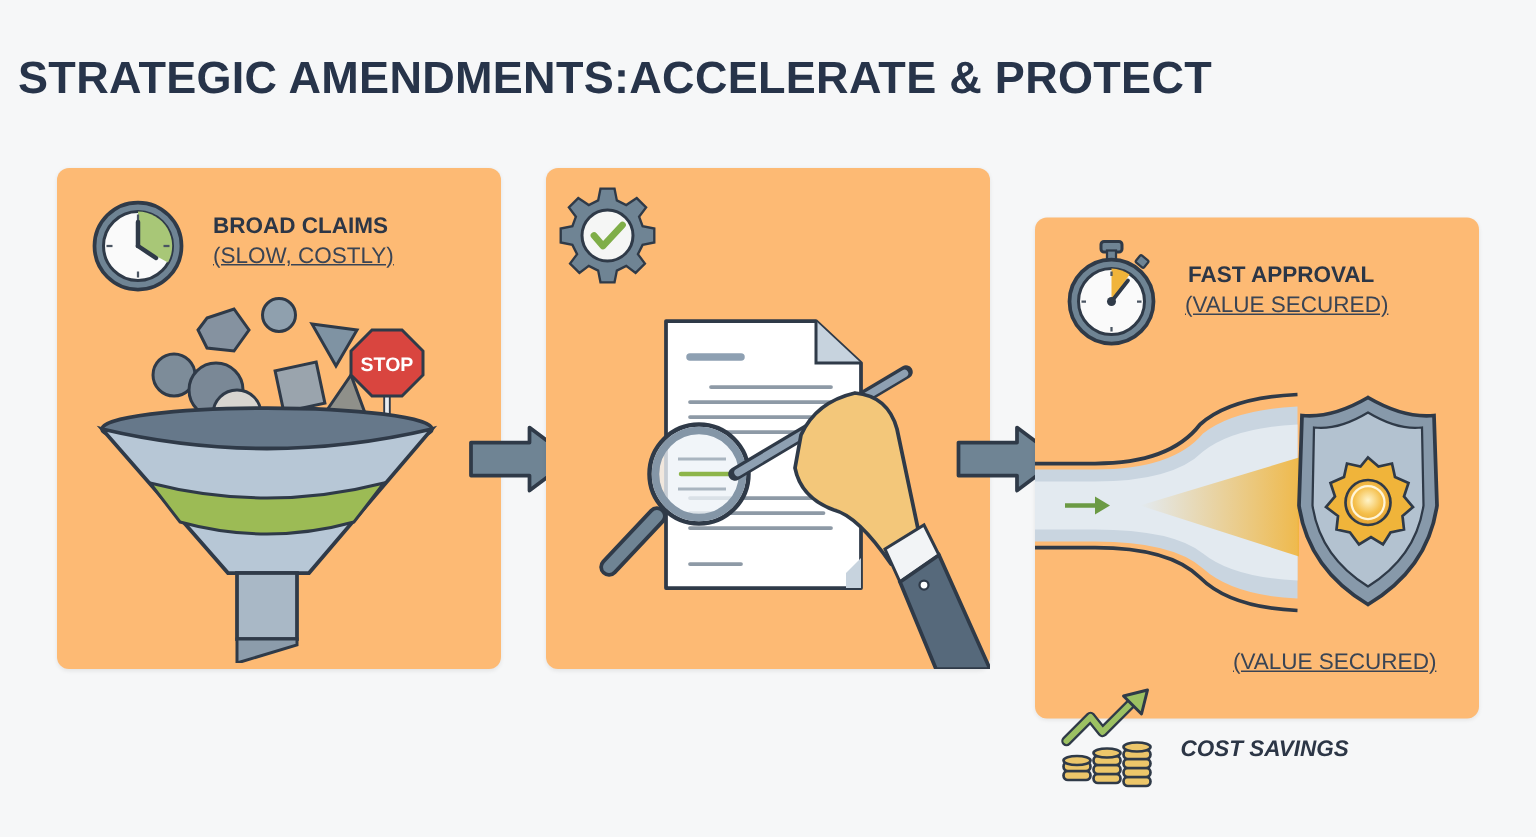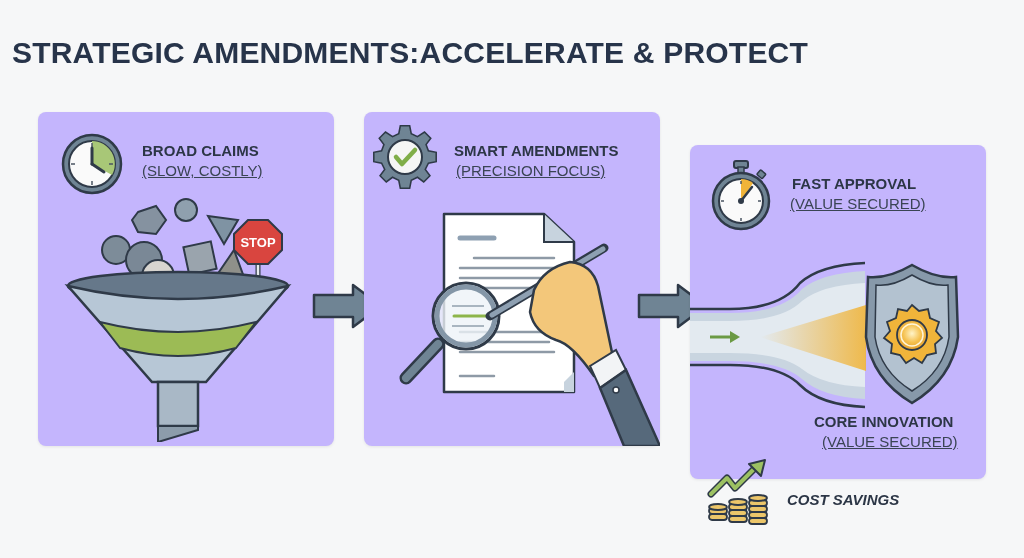--- a/index.html
+++ b/index.html
@@ -10,21 +10,21 @@
     position: relative;
     color: #2b3441;
   }
   .title {
     position: absolute; left: 0; top: 36px; width: 820px;
     text-align: center; font-weight: 700; font-size: 30px;
     letter-spacing: 0.2px; color: #27344a;
   }
   .panel {
     position: absolute; top: 112px; width: 296px; height: 334px;
-    background: #c4b5fd; border-radius: 8px;
+    background: #fdba74; border-radius: 8px;
     box-shadow: 0 1px 3px rgba(0,0,0,0.08);
   }
   .p1 { left: 38px; } .p2 { left: 364px; } .p3 { left: 690px; margin-top: 33px; }
   .ptitle { position: absolute; font-weight: 700; font-size: 15px; color: #2c3646; }
   .psub { position: absolute; font-size: 15px; color: #3a4454; text-decoration: underline; }
   .icon { position: absolute; }
   .arrow { position: absolute; top: 283px; }
   .savings { position: absolute; left: 707px; top: 458px; }
   .savings-label {
     position: absolute; left: 787px; top: 491px;
@@ -84,22 +84,20 @@
 <div class="panel p2">
   <svg class="icon" style="left:6px;top:10px" width="70" height="70" viewBox="0 0 70 70">
     <g transform="translate(35 35)">
       <g fill="#6f8494" stroke="#2f3a48" stroke-width="2">
         <path d="M-6 -32 L6 -32 L8 -22 L16 -18 L25 -24 L33 -16 L27 -8 L30 0 L40 2 L40 14 L30 16 L26 24 L32 32 L24 40 L16 34 L8 38 L6 48 L-6 48 L-8 38 L-16 34 L-24 40 L-32 32 L-26 24 L-30 16 L-40 14 L-40 2 L-30 0 L-27 -8 L-33 -16 L-25 -24 L-16 -18 L-8 -22 Z" transform="scale(0.78) translate(0 -8)"></path>
       </g>
       <circle r="17" fill="#f5f6f5" stroke="#2f3a48" stroke-width="2"></circle>
       <path d="M-9 0 L-3 7 L10 -7" fill="none" stroke="#7fae48" stroke-width="4.5" stroke-linecap="round" stroke-linejoin="round"></path>
     </g>
   </svg>
-  <div class="ptitle" style="left:90px;top:30px">SMART AMENDMENTS</div>
-  <div class="psub" style="left:92px;top:50px">(PRECISION FOCUS)</div>
 
   <svg class="icon" style="left:30px;top:100px" width="266" height="234" viewBox="0 0 266 234">
 
     <path d="M50 2 L150 2 L180 30 L180 180 L50 180 Z" fill="#ffffff" stroke="#2f3a48" stroke-width="2.5" stroke-linejoin="round"></path>
     <path d="M150 2 L150 30 L180 30" fill="#c7d3de" stroke="#2f3a48" stroke-width="2"></path>
     <path d="M170 170 L180 160 L180 180 L170 180 Z" fill="#c7d3de"></path>
     <g stroke="#8e9aa6" stroke-width="2.5" stroke-linecap="round">
       <line x1="66" y1="26" x2="100" y2="26" stroke-width="5" stroke="#8ea0b2"></line>
       <line x1="80" y1="46" x2="160" y2="46"></line>
         <line x1="66" y1="56" x2="160" y2="56"></line>
@@ -175,21 +173,20 @@
     <polygon points="40,70 50,76 40,82" fill="#6b9a44"></polygon>
 
     <path d="M222 4 Q246 18 266 16 L268 76 Q262 118 222 142 Q182 118 176 76 L178 16 Q198 18 222 4 Z" fill="#8799aa" stroke="#2f3a48" stroke-width="2.5"></path>
     <path d="M222 14 Q242 26 258 24 L259 76 Q254 110 222 130 Q190 110 185 76 L186 24 Q202 26 222 14 Z" fill="#b3c2d0" stroke="#2f3a48" stroke-width="1.5"></path>
     <g transform="translate(222 74)">
       <path d="M0 -30 L7 -24 L16 -26 L18 -17 L27 -13 L24 -4 L30 3 L23 9 L24 18 L15 20 L10 28 L2 23 L-6 28 L-12 20 L-21 18 L-20 9 L-28 3 L-22 -4 L-25 -13 L-16 -17 L-14 -26 L-5 -24 Z" fill="#f0b43a" stroke="#2f3a48" stroke-width="1.8"></path>
       <circle r="15" fill="url(#core)" stroke="#2f3a48" stroke-width="1.8"></circle>
       <circle r="11" fill="none" stroke="#fff5d8" stroke-width="1.5"></circle>
     </g>
   </svg>
-  <div class="ptitle" style="left:124px;top:268px">CORE INNOVATION</div>
   <div class="psub" style="left:132px;top:288px">(VALUE SECURED)</div>
 </div>
 
 <svg class="savings" width="66" height="70" viewBox="0 0 66 70">
   <path d="M4 36 L20 20 L28 30 L48 10" fill="none" stroke="#2f3a48" stroke-width="7" stroke-linejoin="round" stroke-linecap="round"></path>
   <path d="M4 36 L20 20 L28 30 L48 10" fill="none" stroke="#9cc162" stroke-width="4" stroke-linejoin="round" stroke-linecap="round"></path>
   <polygon points="42,6 58,2 54,18" fill="#9cc162" stroke="#2f3a48" stroke-width="2" stroke-linejoin="round"></polygon>
   <g fill="#ecc66a" stroke="#2f3a48" stroke-width="1.8">
     <rect x="2" y="56" width="18" height="6" rx="3"></rect>
       <rect x="2" y="50" width="18" height="6" rx="3"></rect>

